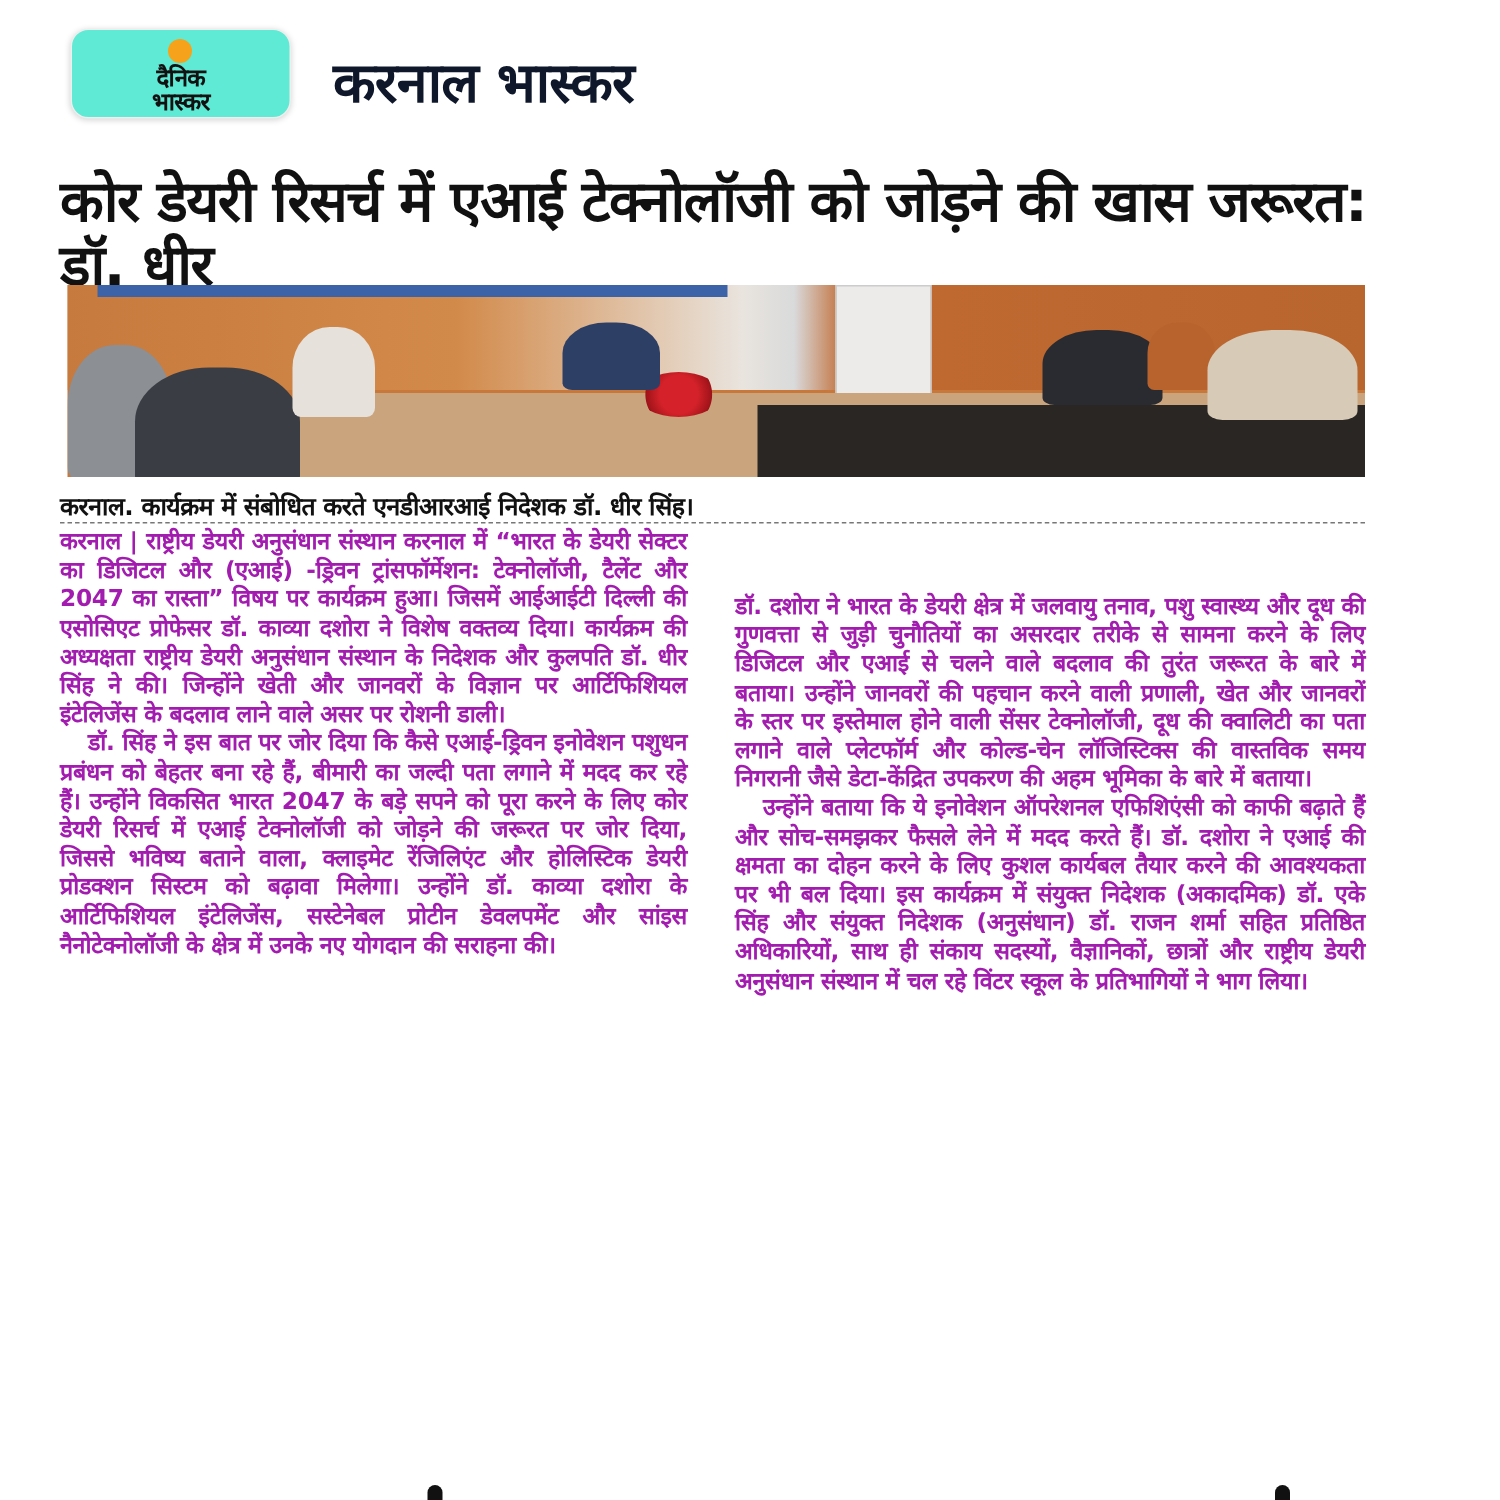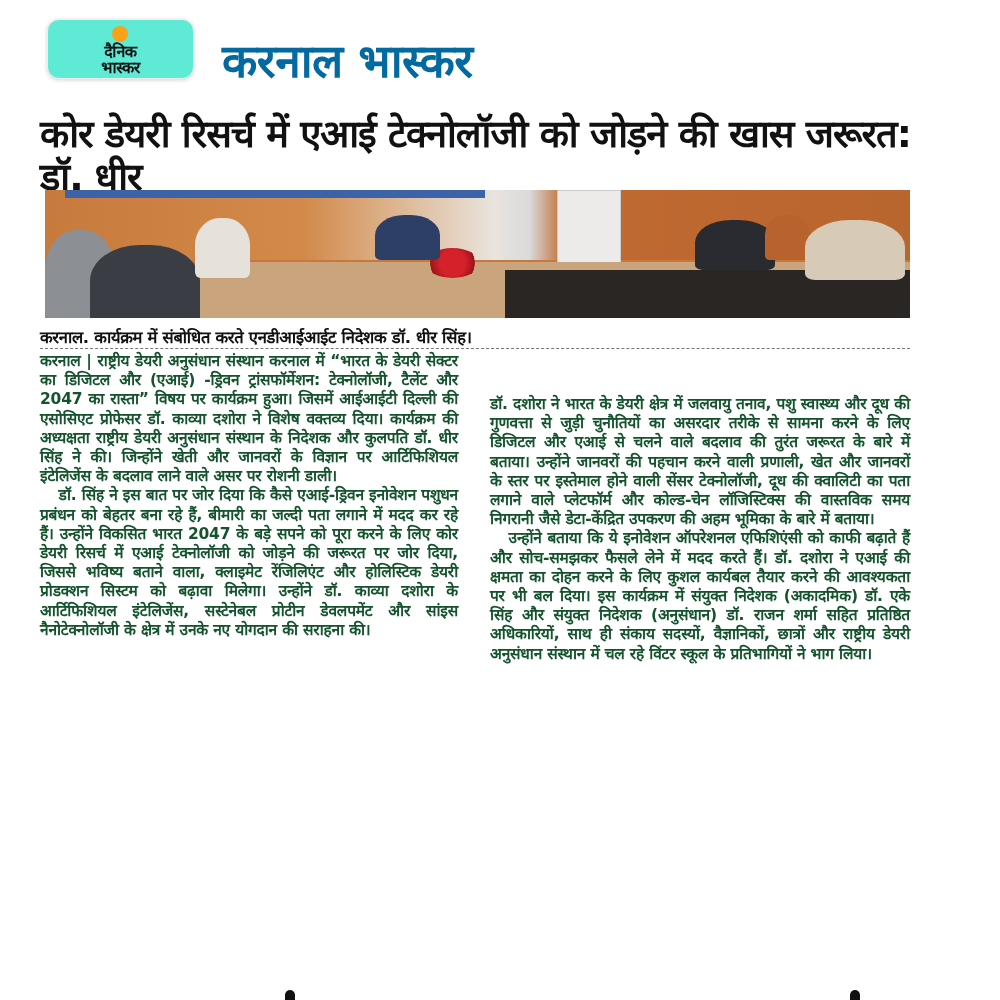--- a/index.html
+++ b/index.html
@@ -3,34 +3,34 @@
 <meta charset="utf-8">
 <style>
   html, body { margin:0; padding:0; background:#ffffff; }
   body { width:1000px; height:1000px; position:relative; overflow:hidden; font-family:"DejaVu Sans", sans-serif; color:#111; }
   .header { position:absolute; left:0; top:0; width:1000px; height:100px; }
   .logo { position:absolute; left:47px; top:19px; width:145px; height:58px; border-radius:12px; background:#5eead4; box-shadow:0 1px 4px rgba(0,0,0,0.18); border:1px solid #eee; }
   .logo .sun { position:absolute; left:64px; top:6px; width:16px; height:16px; border-radius:50%; background:#f7a21b; }
   .logo .l1, .logo .l2 { position:absolute; left:0; width:145px; text-align:center; font-weight:bold; font-size:16px; line-height:16px; color:#111; letter-spacing:-0.5px; }
   .logo .l1 { top:24px; }
   .logo .l2 { top:40px; }
-  .edition { position:absolute; left:222px; top:28px; font-size:46px; font-weight:bold; color:#0369a1; letter-spacing:-0.5px; }
+  .edition { position:absolute; left:222px; top:28px; font-size:37px; font-weight:bold; color:#0f172a; letter-spacing:-0.5px; }
   .date { position:absolute; left:640px; top:30px; font-size:32px; font-weight:bold; color:#6a6a6a; letter-spacing:1px; font-family:"Liberation Sans", sans-serif; }
   .headline { position:absolute; left:40px; top:113px; width:900px; font-size:38px; line-height:43px; font-weight:bold; color:#111; letter-spacing:-1px; }
   .photo { position:absolute; left:45px; top:190px; width:865px; height:128px; overflow:hidden; background:#c8783a; }
   .photo .wall { position:absolute; left:0; top:0; width:100%; height:70px; background:linear-gradient(90deg,#c77a3d 0%,#d28a4a 30%,#e9e4de 52%,#d9dadb 56%,#c06a31 60%,#b9652e 100%); }
   .photo .screen { position:absolute; left:20px; top:0; width:420px; height:8px; background:#3c63a8; }
   .photo .ac { position:absolute; left:512px; top:0; width:62px; height:80px; background:#ecebea; border:1px solid #ccc; }
   .photo .table { position:absolute; left:150px; top:72px; width:720px; height:56px; background:#caa47c; transform:skewX(-20deg); }
   .photo .tabledark { position:absolute; left:460px; top:80px; width:420px; height:48px; background:#2a2624; }
   .photo .flowers { position:absolute; left:380px; top:58px; width:55px; height:30px; border-radius:50%; background:radial-gradient(circle,#d5222a 40%,#9e1319 70%,transparent 72%); }
   .photo .p { position:absolute; border-radius:45% 45% 10% 10%; }
   .caption { position:absolute; left:40px; top:325px; width:880px; font-size:16.5px; font-weight:bold; color:#111; letter-spacing:-0.3px; }
   .rule { position:absolute; left:40px; top:348px; width:870px; border-top:1px dashed #777; }
-  .col { position:absolute; top:352px; font-size:15.5px; line-height:19.2px; text-align:justify; color:#14532d; font-weight:bold; letter-spacing:-0.2px; }
+  .col { position:absolute; top:352px; font-size:15.5px; line-height:19.2px; text-align:justify; color:#a21caf; font-weight:bold; letter-spacing:-0.2px; }
   .col p { margin:0; text-indent:0; }
   .col p + p { text-indent:1.2em; }
   .col1 { left:40px; width:418px; }
   .col2 { left:490px; width:420px;margin-top:43px; }
   .dateline { font-weight:bold; }
   .bottom-frag { position:absolute; top:990px; width:10px; height:10px; background:#111; border-radius:50% 50% 0 0; }
 </style>
 </head>
 <body>
 
@@ -54,21 +54,21 @@
   <div class="flowers"></div>
   <div class="p" style="left:0;top:40px;width:70px;height:90px;background:#8c8f94;"></div>
   <div class="p" style="left:45px;top:55px;width:110px;height:80px;background:#3a3d44;"></div>
   <div class="p" style="left:150px;top:28px;width:55px;height:60px;background:#e6e1da;"></div>
   <div class="p" style="left:330px;top:25px;width:65px;height:45px;background:#2e3f66;"></div>
   <div class="p" style="left:650px;top:30px;width:80px;height:50px;background:#2a2b30;"></div>
   <div class="p" style="left:720px;top:25px;width:45px;height:45px;background:#b8632d;"></div>
   <div class="p" style="left:760px;top:30px;width:100px;height:60px;background:#d7cbb8;"></div>
 </div>
 
-<div class="caption">करनाल. कार्यक्रम में संबोधित करते एनडीआईआईट निदेशक डॉ. धीर सिंह।</div>
+<div class="caption">करनाल. कार्यक्रम में संबोधित करते एनडीआरआई निदेशक डॉ. धीर सिंह।</div>
 <div class="rule"></div>
 
 <div class="col col1">
   <p><span class="dateline">करनाल |</span> <span>राष्ट्रीय डेयरी अनुसंधान संस्थान करनाल में “भारत के डेयरी सेक्टर का डिजिटल और (एआई) -ड्रिवन ट्रांसफॉर्मेशन: टेक्नोलॉजी, टैलेंट और 2047 का रास्ता” विषय पर कार्यक्रम हुआ। जिसमें आईआईटी दिल्ली की एसोसिएट प्रोफेसर डॉ. काव्या दशोरा ने विशेष वक्तव्य दिया। कार्यक्रम की अध्यक्षता राष्ट्रीय डेयरी अनुसंधान संस्थान के निदेशक और कुलपति डॉ. धीर सिंह ने की। जिन्होंने खेती और जानवरों के विज्ञान पर आर्टिफिशियल इंटेलिजेंस के बदलाव लाने वाले असर पर रोशनी डाली।</span></p>
   <p>डॉ. सिंह ने इस बात पर जोर दिया कि कैसे एआई-ड्रिवन इनोवेशन पशुधन प्रबंधन को बेहतर बना रहे हैं, बीमारी का जल्दी पता लगाने में मदद कर रहे हैं। उन्होंने विकसित भारत 2047 के बड़े सपने को पूरा करने के लिए कोर डेयरी रिसर्च में एआई टेक्नोलॉजी को जोड़ने की जरूरत पर जोर दिया, जिससे भविष्य बताने वाला, क्लाइमेट रेंजिलिएंट और होलिस्टिक डेयरी प्रोडक्शन सिस्टम को बढ़ावा मिलेगा। उन्होंने डॉ. काव्या दशोरा के आर्टिफिशियल इंटेलिजेंस, सस्टेनेबल प्रोटीन डेवलपमेंट और सांइस नैनोटेक्नोलॉजी के क्षेत्र में उनके नए योगदान की सराहना की।</p>
 </div>
 
 <div class="col col2">
   <p>डॉ. दशोरा ने भारत के डेयरी क्षेत्र में जलवायु तनाव, पशु स्वास्थ्य और दूध की गुणवत्ता से जुड़ी चुनौतियों का असरदार तरीके से सामना करने के लिए डिजिटल और एआई से चलने वाले बदलाव की तुरंत जरूरत के बारे में बताया। उन्होंने जानवरों की पहचान करने वाली प्रणाली, खेत और जानवरों के स्तर पर इस्तेमाल होने वाली सेंसर टेक्नोलॉजी, दूध की क्वालिटी का पता लगाने वाले प्लेटफॉर्म और कोल्ड-चेन लॉजिस्टिक्स की वास्तविक समय निगरानी जैसे डेटा-केंद्रित उपकरण की अहम भूमिका के बारे में बताया।</p>
   <p>उन्होंने बताया कि ये इनोवेशन ऑपरेशनल एफिशिएंसी को काफी बढ़ाते हैं और सोच-समझकर फैसले लेने में मदद करते हैं। डॉ. दशोरा ने एआई की क्षमता का दोहन करने के लिए कुशल कार्यबल तैयार करने की आवश्यकता पर भी बल दिया। इस कार्यक्रम में संयुक्त निदेशक (अकादमिक) डॉ. एके सिंह और संयुक्त निदेशक (अनुसंधान) डॉ. राजन शर्मा सहित प्रतिष्ठित अधिकारियों, साथ ही संकाय सदस्यों, वैज्ञानिकों, छात्रों और राष्ट्रीय डेयरी अनुसंधान संस्थान में चल रहे विंटर स्कूल के प्रतिभागियों ने भाग लिया।</p>

